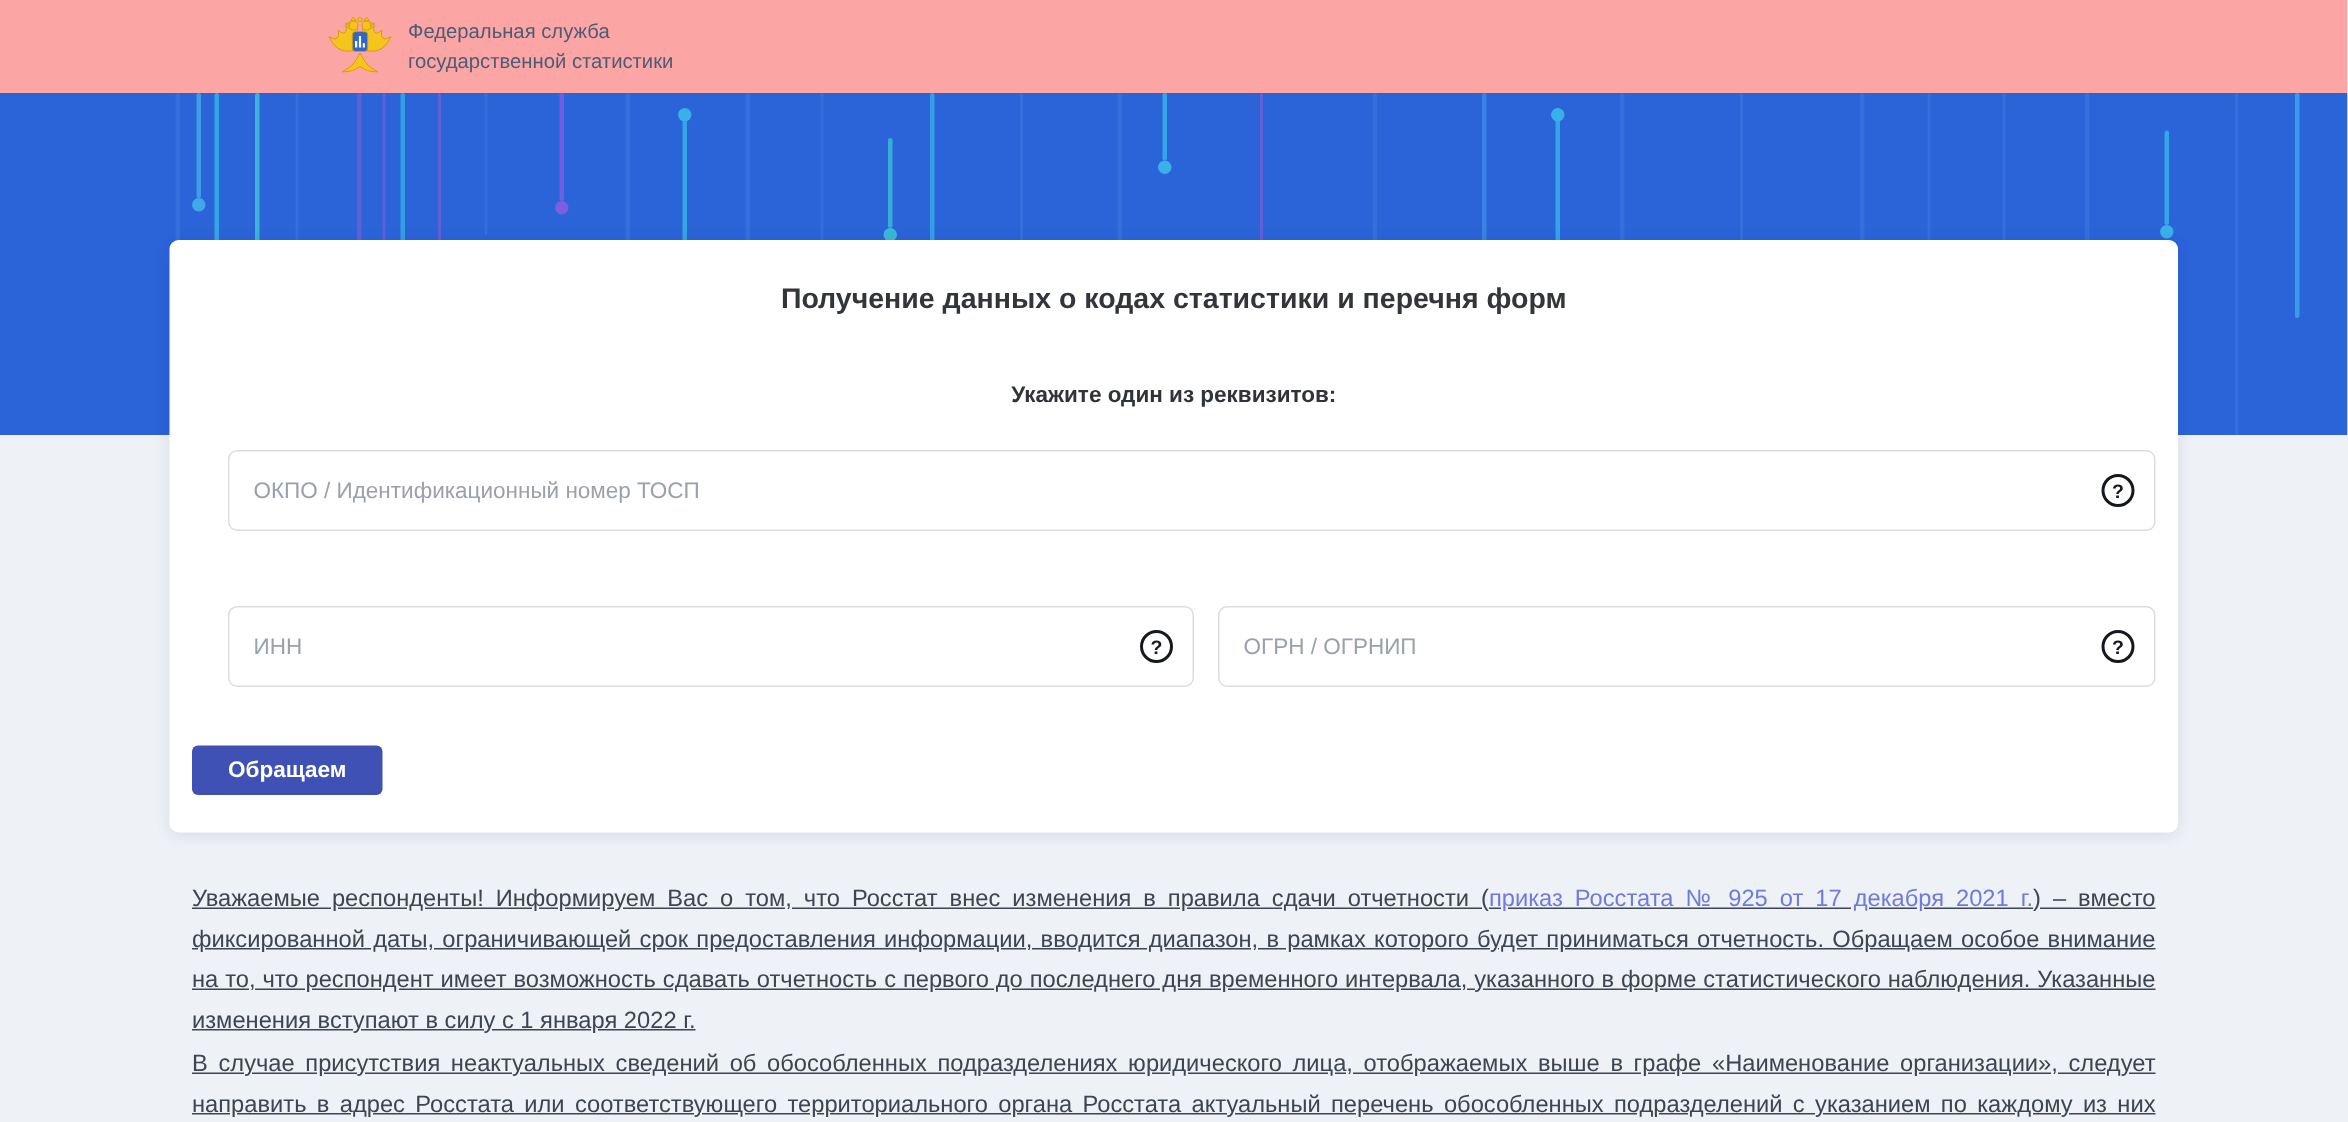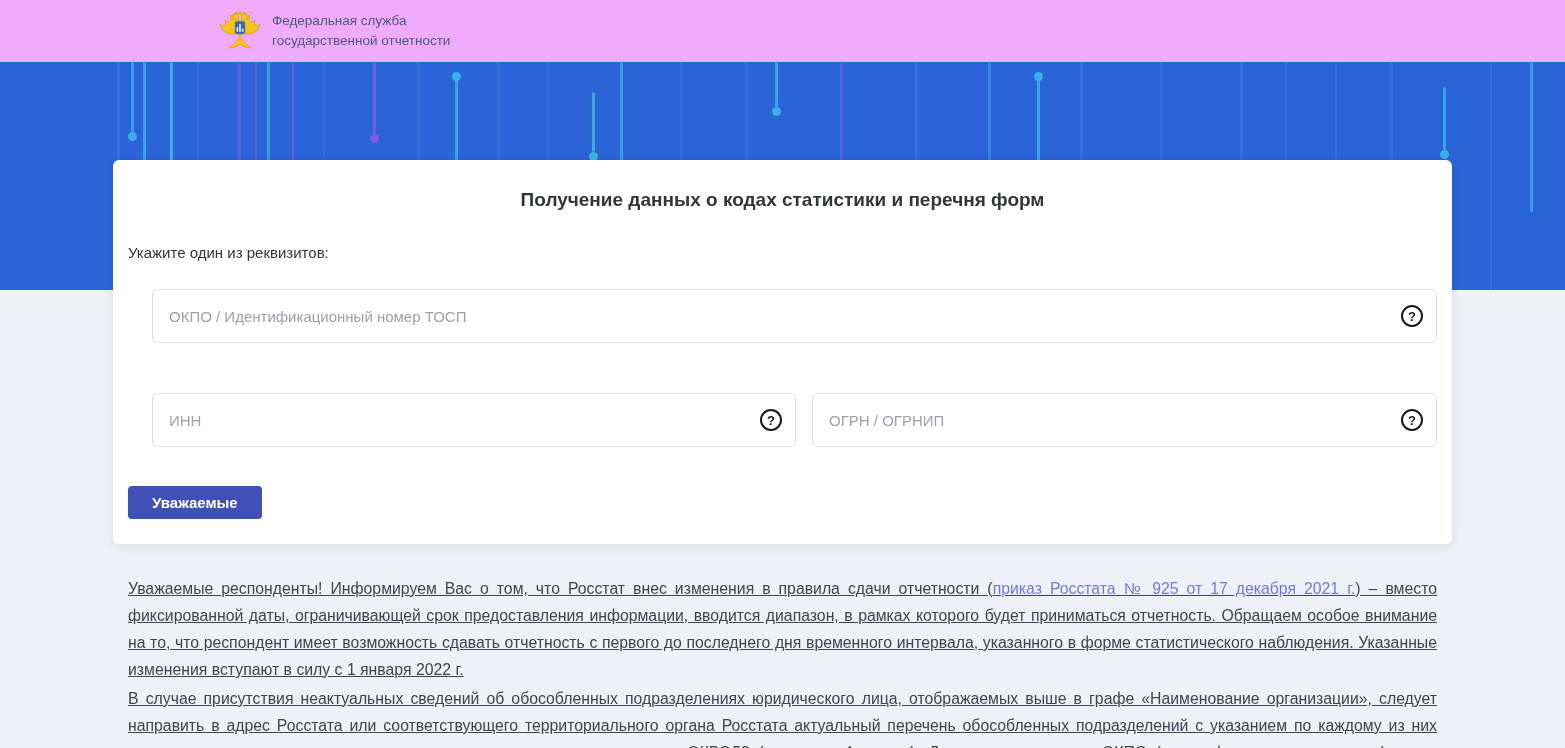--- a/index.html
+++ b/index.html
@@ -4,21 +4,21 @@
 <style>
   * { margin:0; padding:0; box-sizing:border-box; }
   html,body { width:1565px; height:748px; overflow:hidden; }
   body {
     font-family:"Liberation Sans", sans-serif;
     background:#eef1f6;
     color:#3d4553;
   }
   
   .header {
-    height:62px; background:#f0abfc;
+    height:62px; background:#fca5a5;
     display:flex; align-items:center;
     padding-left:218px;
   }
   .logo { width:44px; height:50px; flex:0 0 auto; }
   .org-name {
     margin-left:10px;
     font-size:13.5px; line-height:20px;
     color:#4d5b77;
   }
   
@@ -37,22 +37,22 @@
     border-radius:6px;
     box-shadow:0 2px 10px rgba(30,50,90,.10);
     padding:28px 15px 25px 15px;
   }
   .card-title {
     font-size:19px; font-weight:700; color:#32363c;
     line-height:24px;
     text-align:center;
   }
   .req-label {
-    margin-top:32px;
-    font-size:15px; font-weight:400; color:#2f343a;
+    margin-top:43px;
+    font-size:15px; font-weight:700; color:#2f343a;text-align:center;
   }
   .fields-row { margin-top:28px; display:flex; gap:16px;padding-left:24px; }
   .fields-row.second { margin-top:50px; }
   .field { position:relative; flex:1; }
   .field.inn { flex:0 0 644px; }
   .field input {
     width:100%; height:54px;
     border:1px solid #dadde3; border-radius:6px;
     padding:0 48px 0 16px;
     font-family:"Liberation Sans", sans-serif;
@@ -106,21 +106,21 @@
       <path d="M39.5 8 L43.5 6.5 L39.5 5 Z"></path>
       <path d="M21.5 3.5 L24 0.5 L26.5 3.5 Z"></path>
       <path d="M33.5 3.5 L36 0.5 L38.5 3.5 Z"></path>
       <circle cx="30" cy="2.6" r="2"></circle>
     </g>
     <rect x="23" y="13.5" width="14" height="18" rx="3" fill="#2f66c9" stroke="#d89b07" stroke-width="0.9"></rect>
     <path d="M26.5 28 L26.5 22 M30 28 L30 17.5 M33.5 28 L33.5 24" stroke="#ffffff" stroke-width="2" fill="none"></path>
   </svg>
   <div class="org-name">
     <div>Федеральная служба</div>
-    <div>государственной отчетности</div>
+    <div>государственной статистики</div>
   </div>
 </header>
 
 <div class="hero">
   <div>
       <div class="vline" style="left: 117px; top: 0px; width: 3px; height: 228px; background: rgb(58, 112, 222); opacity: 0.85;"></div>
       <div class="vline" style="left: 131px; top: 0px; width: 3px; height: 70px; background: rgb(63, 169, 232); opacity: 0.85;"></div>
       <div class="vdot" style="left: 128px; top: 70px; width: 9px; height: 9px; background: rgb(63, 169, 232);"></div>
       <div class="vline" style="left: 143px; top: 0px; width: 3px; height: 228px; background: rgb(56, 176, 232); opacity: 0.85;"></div>
       <div class="vline" style="left: 170px; top: 0px; width: 3px; height: 100px; background: rgb(63, 192, 216); opacity: 0.85;"></div>
@@ -180,21 +180,21 @@
       <div class="field inn">
         <input type="text" value="" placeholder="ИНН" style="">
         <div class="qicon">?</div>
       </div>
       <div class="field">
         <input type="text" value="" placeholder="ОГРН / ОГРНИП" style="">
         <div class="qicon">?</div>
       </div>
     </div>
 
-    <button class="submit-btn">Уважаемые</button>
+    <button class="submit-btn">Обращаем</button>
   </section>
 
   <div class="notice">
     <p><span>Уважаемые респонденты! Информируем Вас о том, что Росстат внес изменения в правила сдачи отчетности (</span><a href="#">приказ Росстата № 925 от 17 декабря 2021 г.</a><span>) – вместо фиксированной даты, ограничивающей срок предоставления информации, вводится диапазон, в рамках которого будет приниматься отчетность. Обращаем особое внимание на то, что респондент имеет возможность сдавать отчетность с первого до последнего дня временного интервала, указанного в форме статистического наблюдения. Указанные изменения вступают в силу с 1 января 2022 г.</span></p>
     <p>В случае присутствия неактуальных сведений об обособленных подразделениях юридического лица, отображаемых выше в графе «Наименование организации», следует направить в адрес Росстата или соответствующего территориального органа Росстата актуальный перечень обособленных подразделений с указанием по каждому из них полного и краткого наименования, адреса, кода вида деятельности по ОКВЭД2 (не менее 4 знаков). Для присвоения кода ОКПО (идентификационного номера) вновь созданному обособленному подразделению следует направить в Росстат или в соответствующий территориальный орган Росстата вышеприведенную информацию о данном обособленном подразделении. Для</p>
   </div>
 
 </div>
 
 </body></html>

